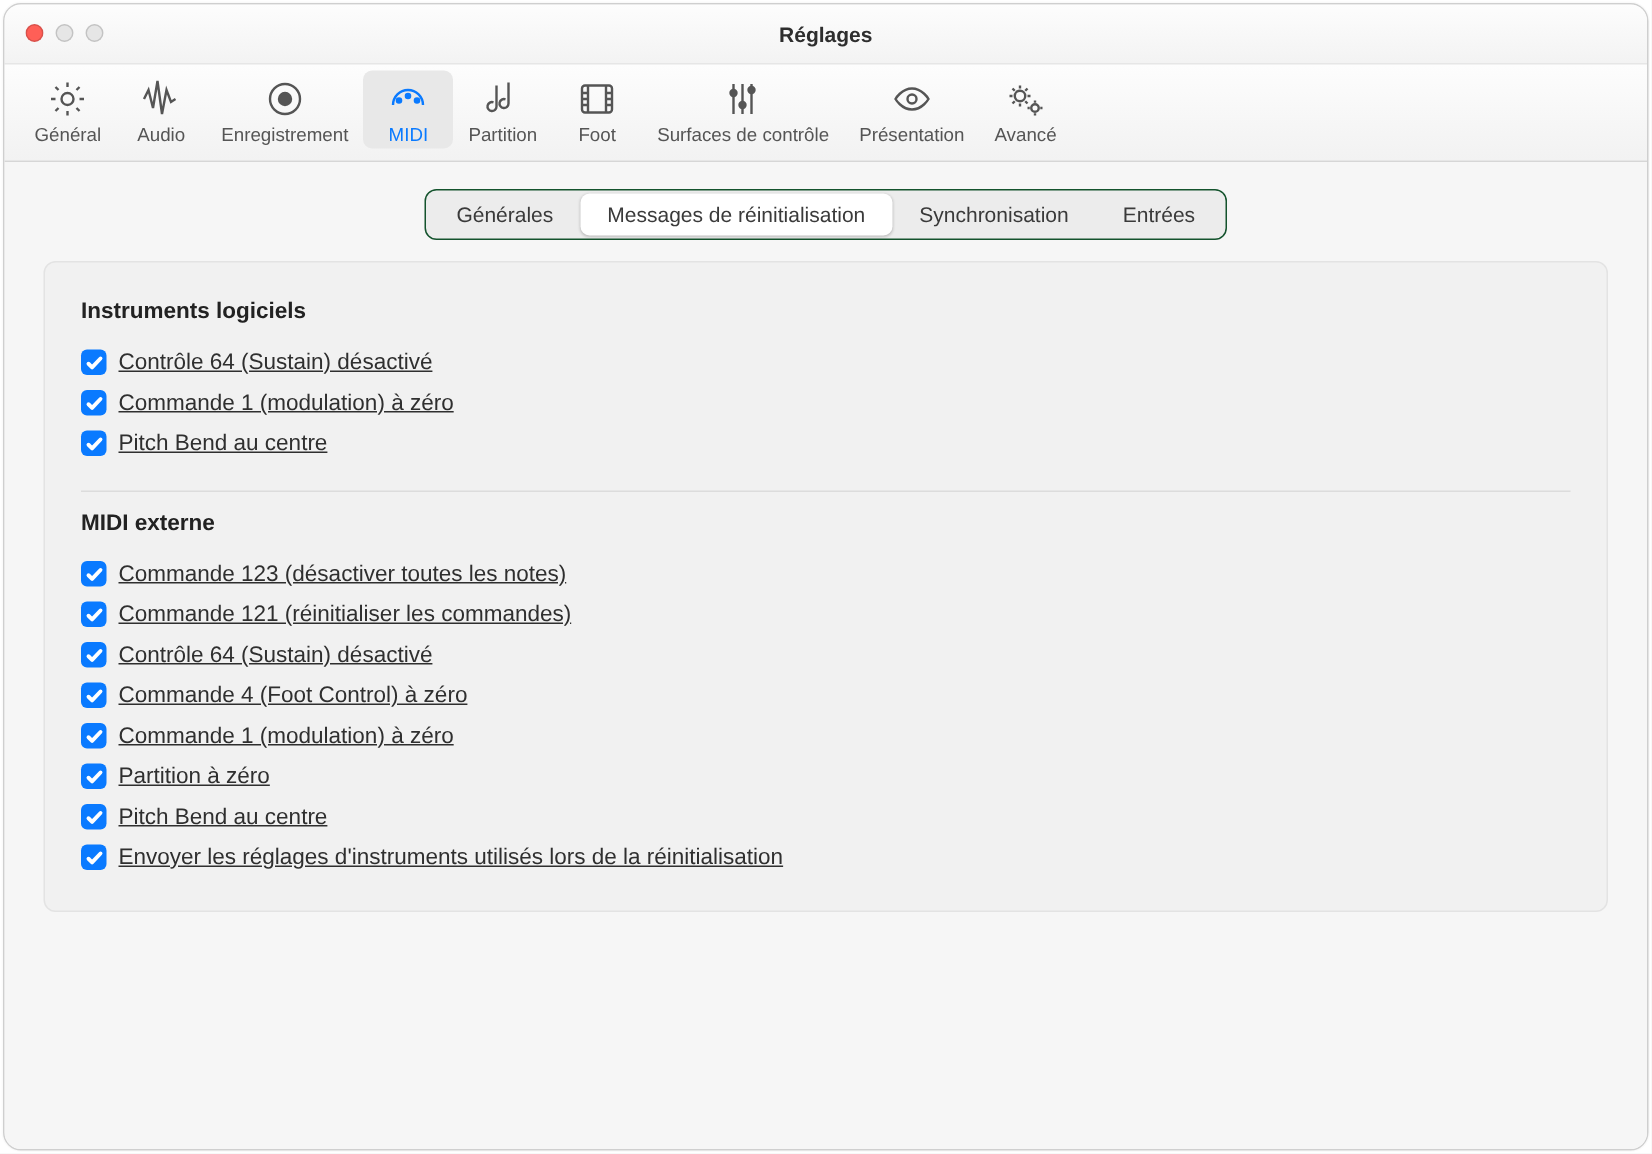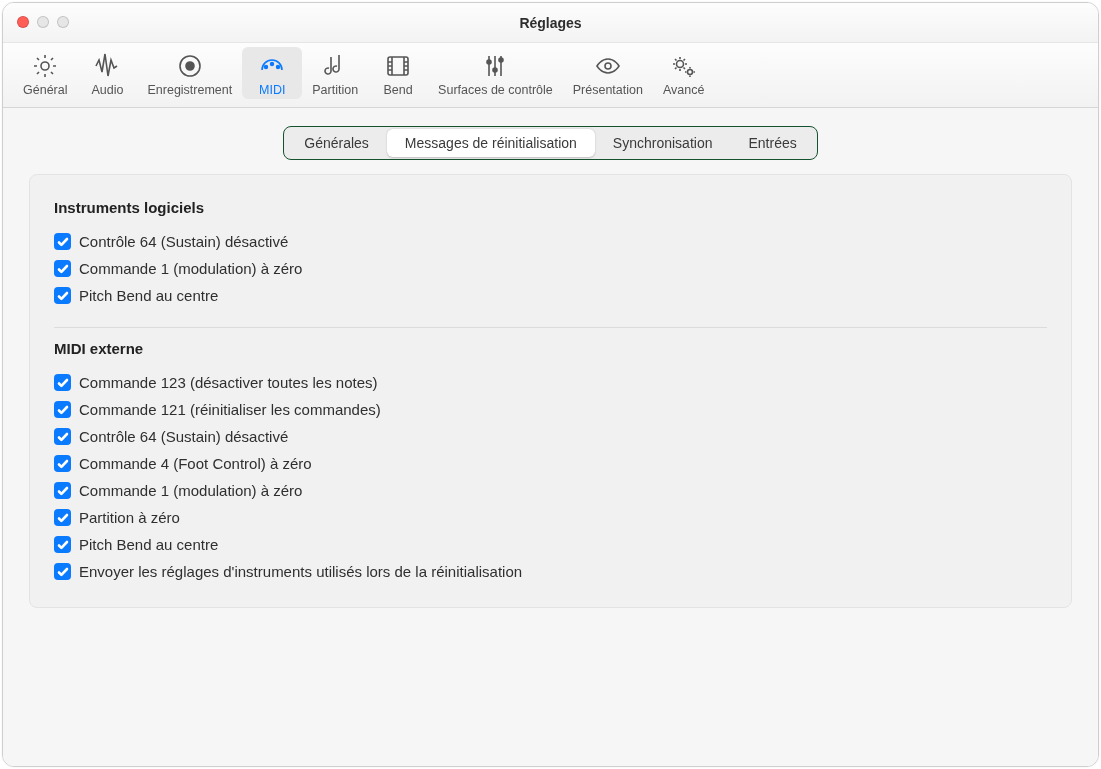--- a/index.html
+++ b/index.html
@@ -144,20 +144,21 @@
   }
   .row {
     display: flex;
     align-items: center;
     gap: 8px;
     padding: 5px 0;
   }
   .row-label {
     font-size: 15px;
     color: #2f2f2f;
+    text-decoration: underline;
   }
   .checkbox {
     width: 17px;
     height: 17px;
     border-radius: 4px;
     background: #0a7aff;
     display: inline-flex;
     align-items: center;
     justify-content: center;
     flex-shrink: 0;
@@ -231,21 +232,21 @@
           </svg>
         </span>
         <span class="tool-label">Partition</span>
       </div>
       <div class="tool-item">
         <span class="icon">
           <svg viewBox="0 0 28 28">
             <use href="#i-film"></use>
           </svg>
         </span>
-        <span class="tool-label">Bend</span>
+        <span class="tool-label">Foot</span>
       </div>
       <div class="tool-item">
         <span class="icon">
           <svg viewBox="0 0 28 28">
             <use href="#i-sliders"></use>
           </svg>
         </span>
         <span class="tool-label">Surfaces de contrôle</span>
       </div>
       <div class="tool-item">

